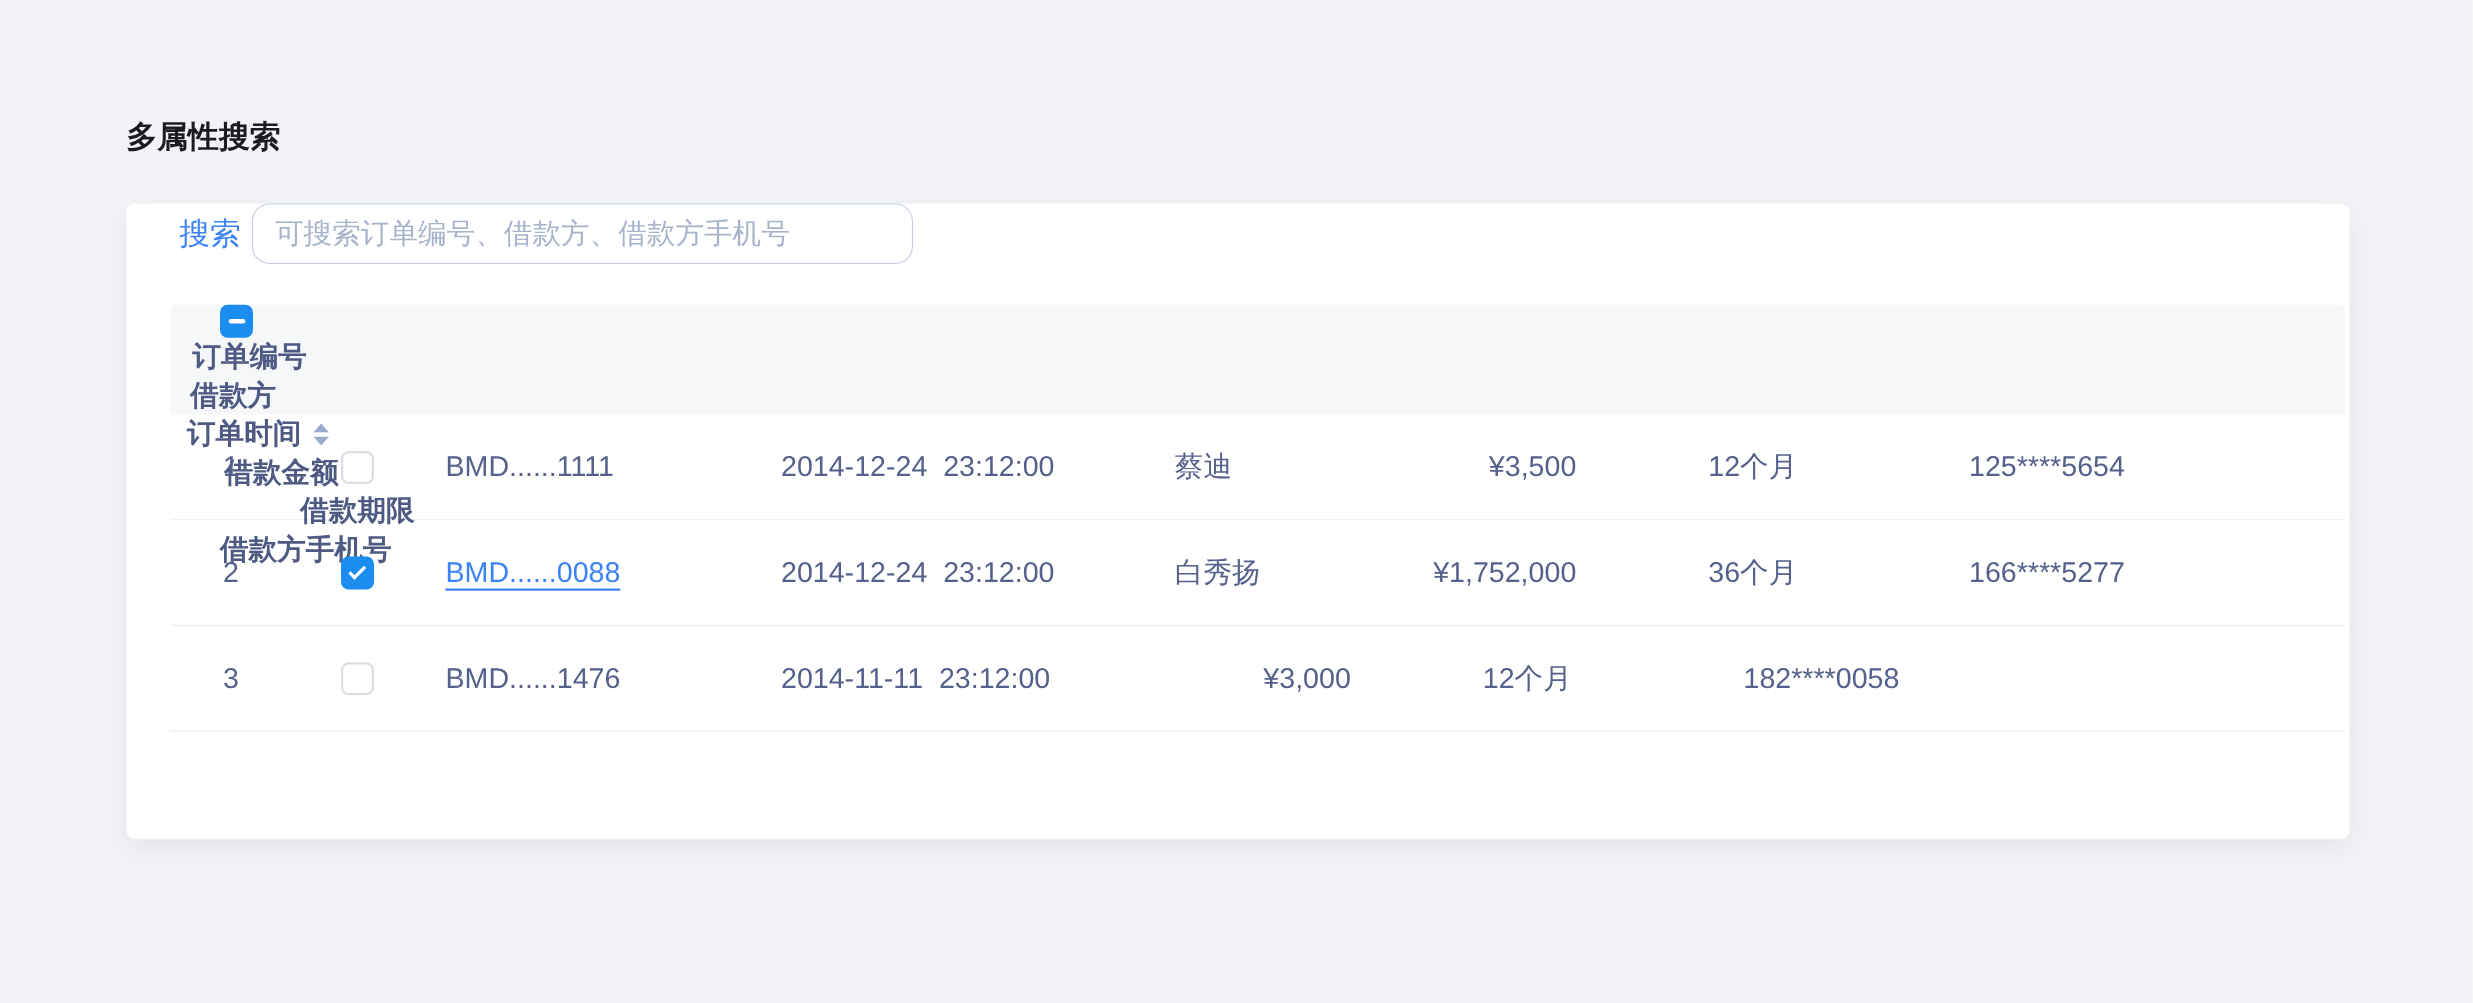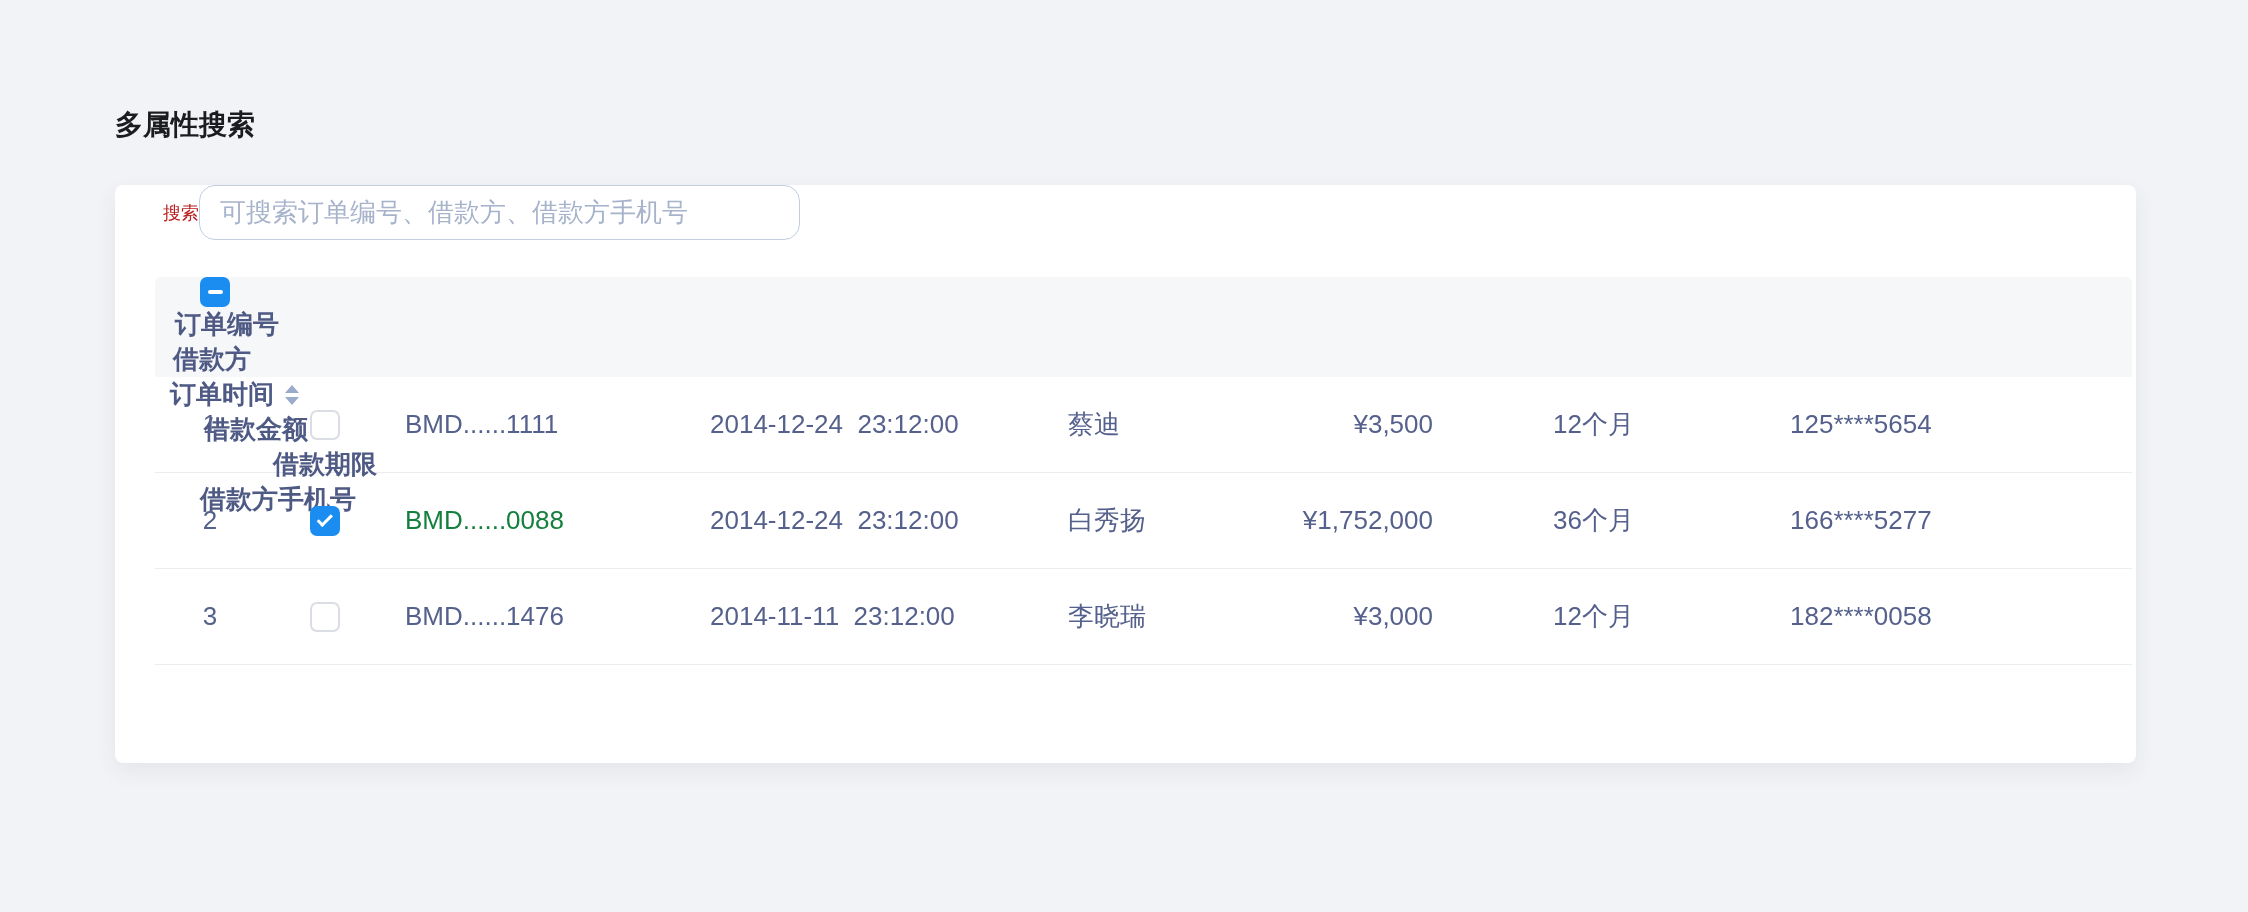--- a/index.html
+++ b/index.html
@@ -24,23 +24,23 @@
     border-radius: 8px;
     box-shadow: 0 8px 22px rgba(40, 50, 80, 0.07);
   }
   .search-row {
     display: flex;
     align-items: center;
     height: 55px;
     margin: 43px 0 0 48px;
   }
   .search-label {
-    font-size: 18px;
-    color: #b91c1c;
-    margin-right: 0;
+    font-size: 28px;
+    color: #3b82f6;
+    margin-right: 10px;
   }
   .search-input {
     width: 601px;
     height: 55px;
     border: 1px solid #C2CEDF;
     border-radius: 16px;
     padding: 0 20px;
     font-size: 26px;
     color: #55618C;
     outline: none;
@@ -111,21 +111,22 @@
     border-bottom: 8px solid #9AABCB;
     margin-bottom: 4px;
   }
   .tri-down {
     width: 0; height: 0;
     border-left: 7px solid transparent;
     border-right: 7px solid transparent;
     border-top: 8px solid #9AABCB;
   }
   .order-link {
-    color: #15803d;
+    color: #3b82f6;
+    text-decoration: underline;
     text-underline-offset: 6px;
     text-decoration-thickness: 2px;
     cursor: pointer;
   }
 </style>
 </head>
 <body>
 
 <main>
   <h1 class="page-title">多属性搜索</h1>
@@ -204,21 +205,20 @@
         <div class="cell col-phone">166****5277</div>
       </div>
 
       <div class="trow">
         <div class="cell col-index">3</div>
         <div class="cell col-check">
           <span class="cb cb-un"></span>
         </div>
         <div class="cell col-order">BMD......1476</div>
         <div class="cell col-time">2014-11-11  23:12:00</div>
-        <div class="cell col-borrower">李晓瑞</div>
         <div class="cell col-amount">¥3,000</div>
         <div class="cell col-term">12个月</div>
         <div class="cell col-phone">182****0058</div>
       </div>
 
     </div>
   </section>
 </main>
 
 </body></html>

